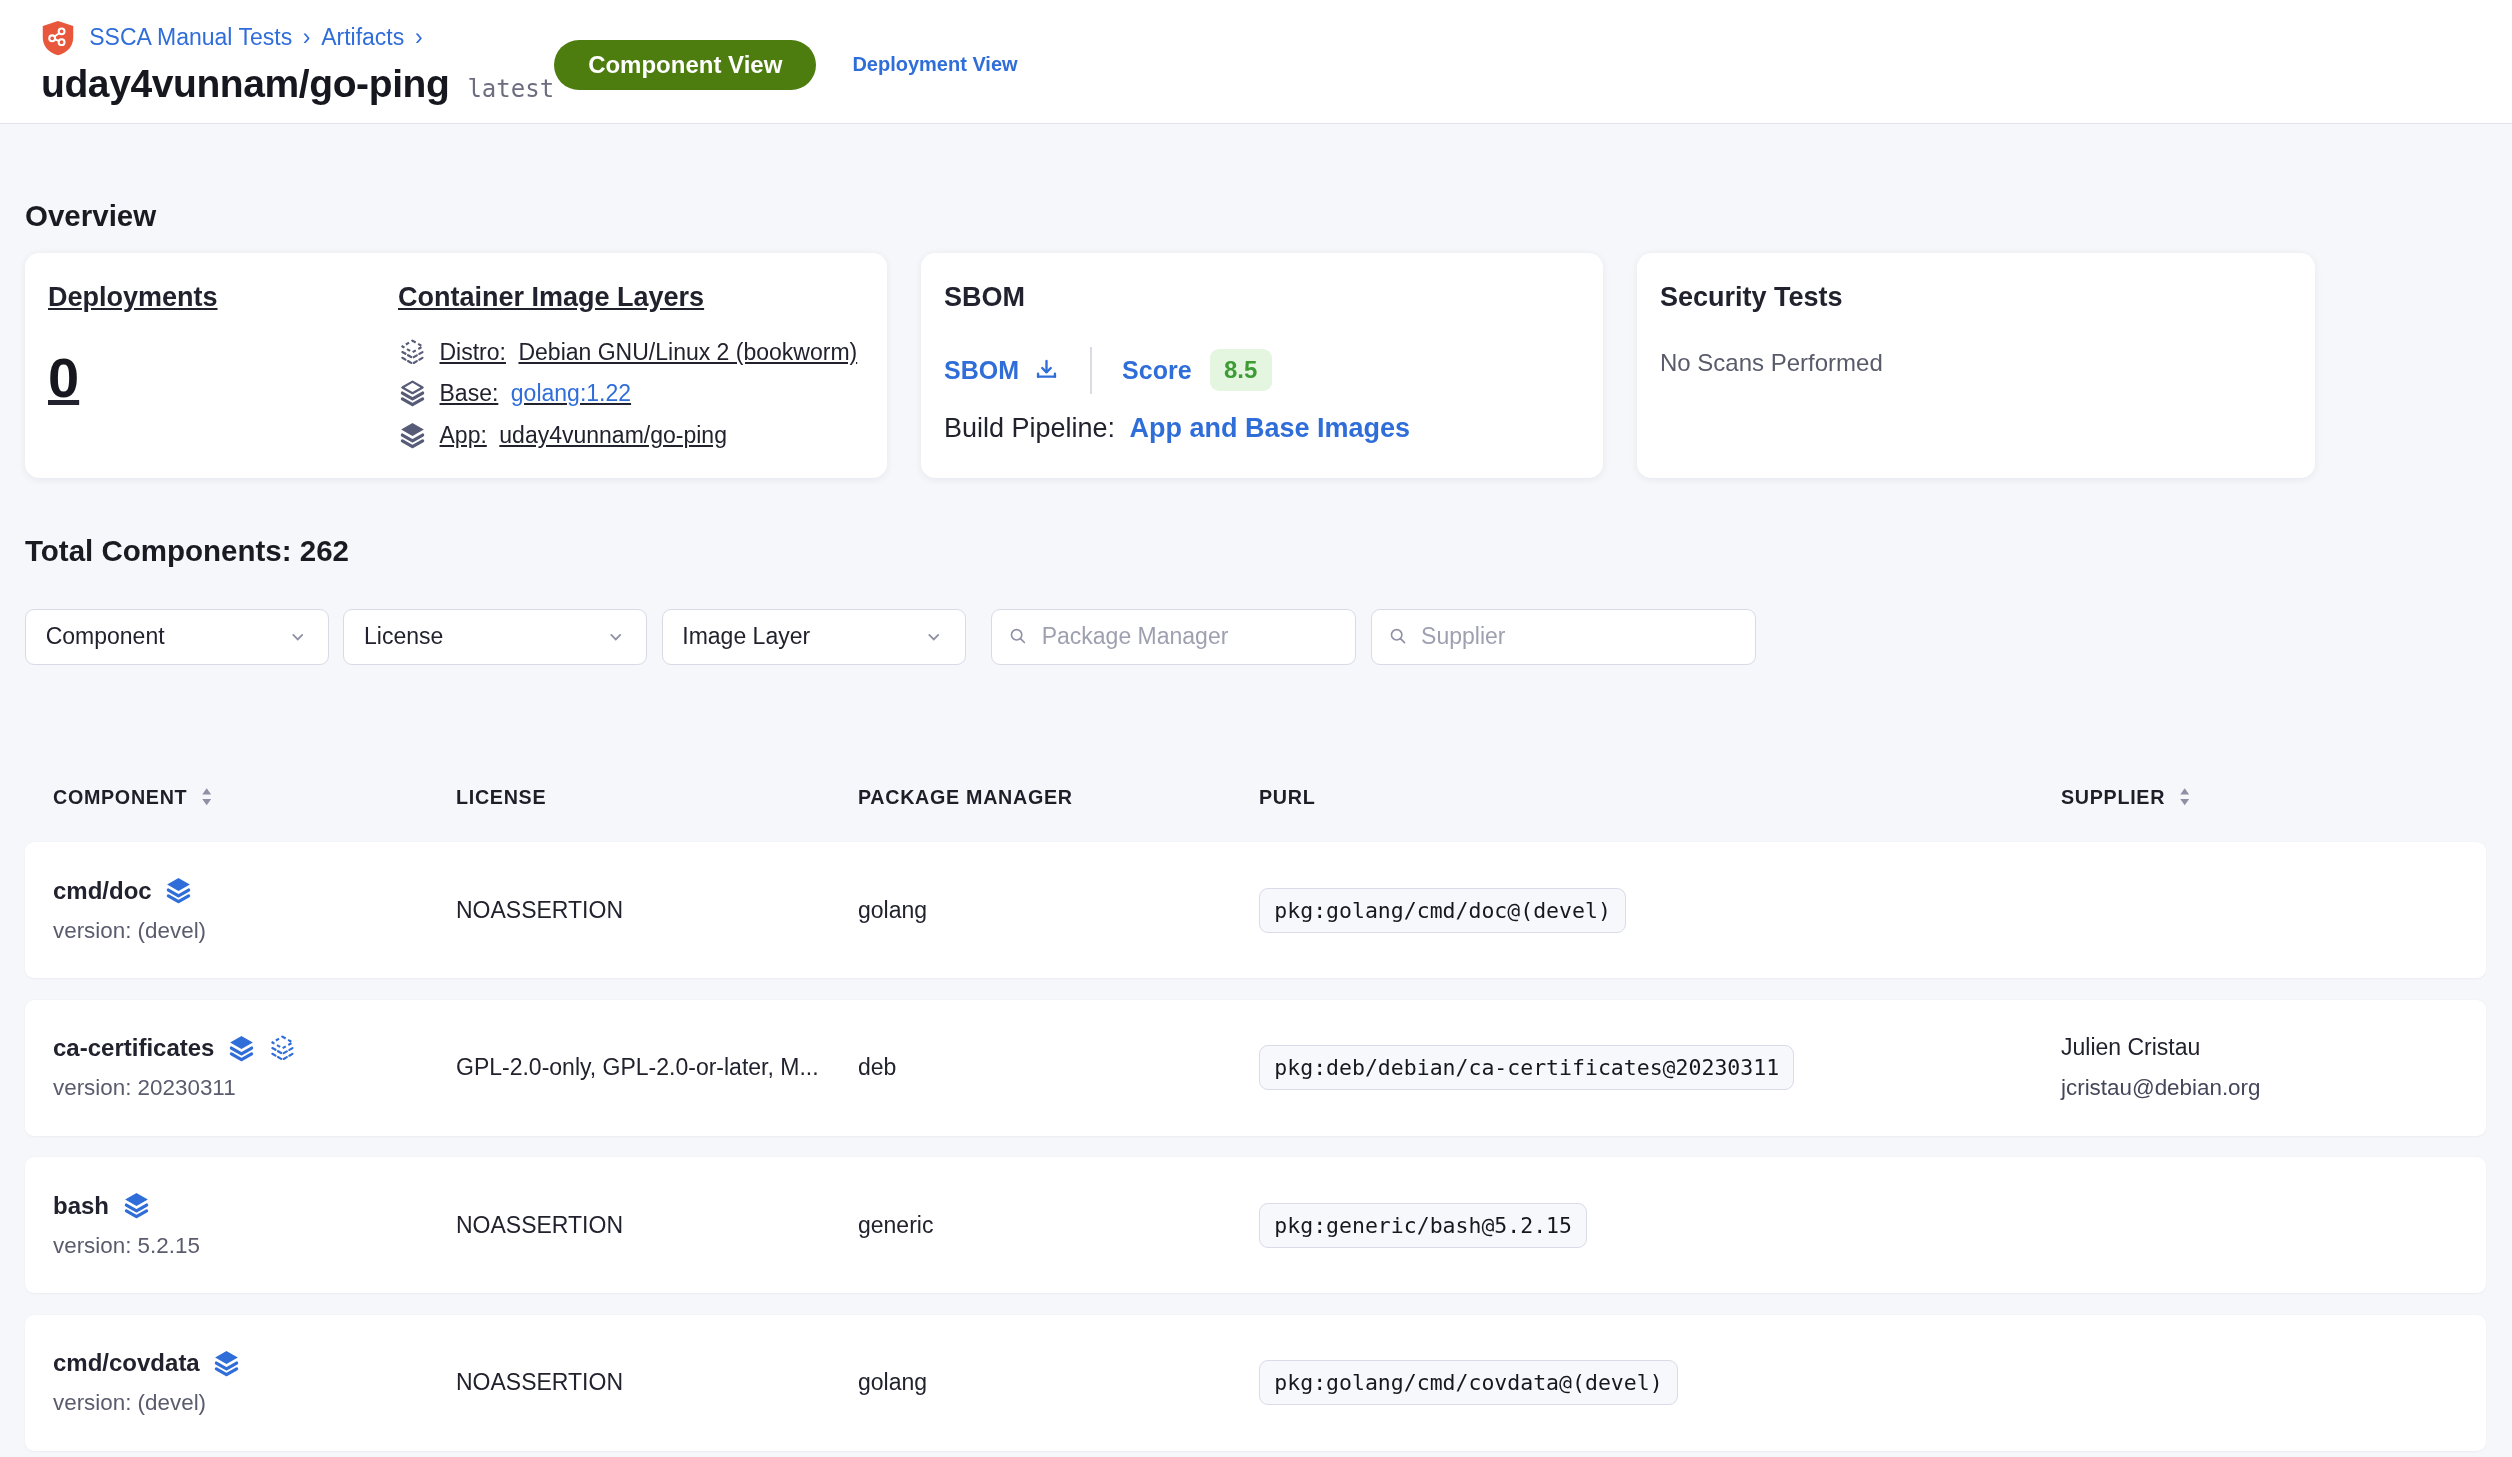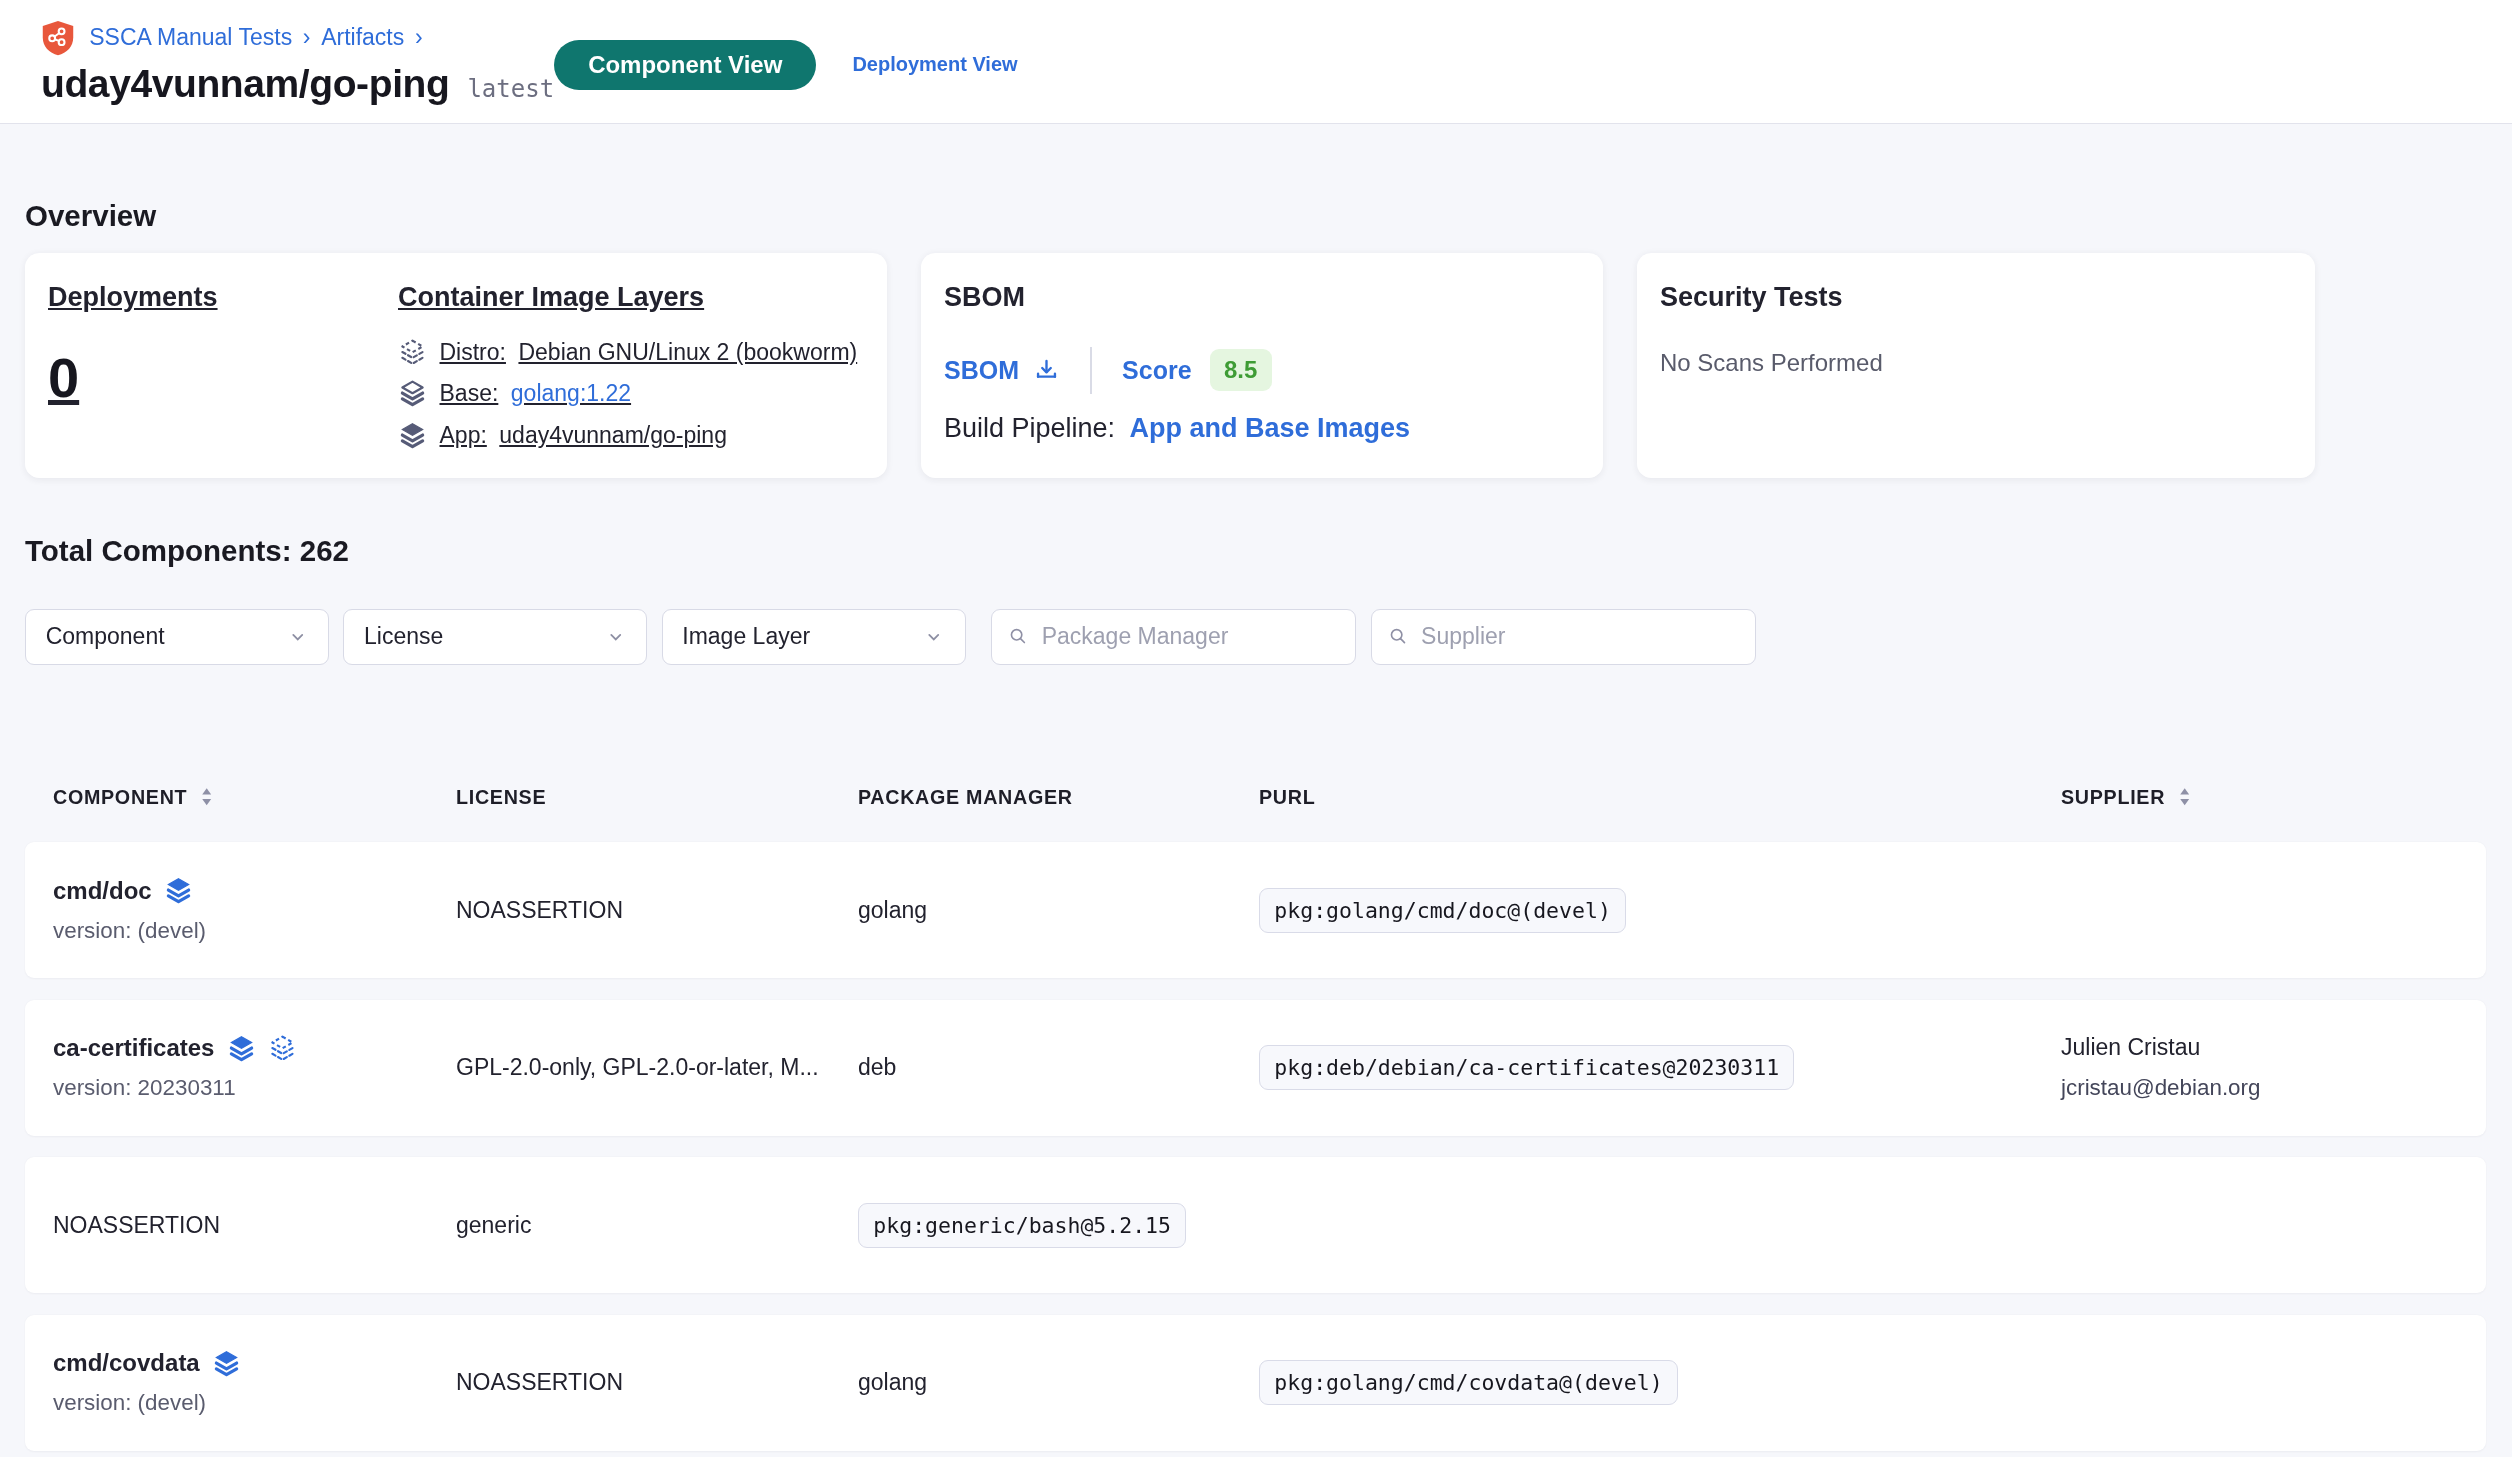--- a/index.html
+++ b/index.html
@@ -11,21 +11,21 @@
   .topbar { background:#ffffff; height:124px; padding:18px 50px 0 41px;
             border-bottom:1.8px solid #e2e3ec; display:flex; justify-content:flex-start; }
   .breadcrumb { display:flex; align-items:center; gap:10.7px; height:39px; }
   .breadcrumb a { font-size:23px; color:#2f6dd9; text-decoration:none; font-weight:500; cursor:pointer; }
   .crumb-sep { color:#2f6dd9; font-size:23px; }
   .shield { width:34px; height:36px; margin-right:3.6px; }
   .title-row { display:flex; align-items:baseline; gap:18px; margin-top:5.4px; }
   .title-row h1 { font-size:39px; font-weight:800; color:#17171f; letter-spacing:-0.4px; }
   .tag { font-size:24px; color:#6c6e80; }
   .topbar-right { display:flex; align-items:center; gap:36px; margin-top:19.7px; height:54px; }
-  .pill { background:#0f766e; color:#ffffff; border:none; border-radius:27px; height:50px;
+  .pill { background:#4d7c0f; color:#ffffff; border:none; border-radius:27px; height:50px;
           padding:0 34px; font-size:24px; font-weight:700; font-family:inherit; cursor:pointer; }
   .view-link { font-size:20px; font-weight:600; color:#2f6dd9; text-decoration:none; cursor:pointer; }
 
   
   main { padding:0 26px 0 25px; }
   .section-heading { font-size:29.5px; font-weight:700; color:#1a1a22; }
   #overview-heading { margin-top:75px; }
 
   .cards { display:flex; gap:34px; margin-top:19.7px; }
   .card { background:#ffffff; border-radius:14.3px; box-shadow:0 1.8px 7.2px rgba(40,41,61,0.07);
@@ -305,20 +305,29 @@
     <div class="cell">GPL-2.0-only, GPL-2.0-or-later, M...</div>
     <div class="cell">deb</div>
     <div><span class="purl-chip mono">pkg:deb/debian/ca-certificates@20230311</span></div>
     <div class="cell-supplier">
       <span class="supplier-name">Julien Cristau</span>
       <span class="supplier-email">jcristau@debian.org</span>
     </div>
   </div>
 
   <div class="grid row-card">
+    <div class="cell-component">
+      <div class="comp-name-row">
+        <span class="comp-name">bash</span>
+        <svg class="licon" viewBox="0 0 24 24" fill="#2f6dd9" stroke="#2f6dd9">
+            <use href="#def-layers-filled"></use>
+          </svg>
+      </div>
+      <span class="version">version: 5.2.15</span>
+    </div>
     <div class="cell">NOASSERTION</div>
     <div class="cell">generic</div>
     <div><span class="purl-chip mono">pkg:generic/bash@5.2.15</span></div>
     <div class="cell-supplier">
       <span class="supplier-name"></span>
       <span class="supplier-email"></span>
     </div>
   </div>
 
   <div class="grid row-card">

